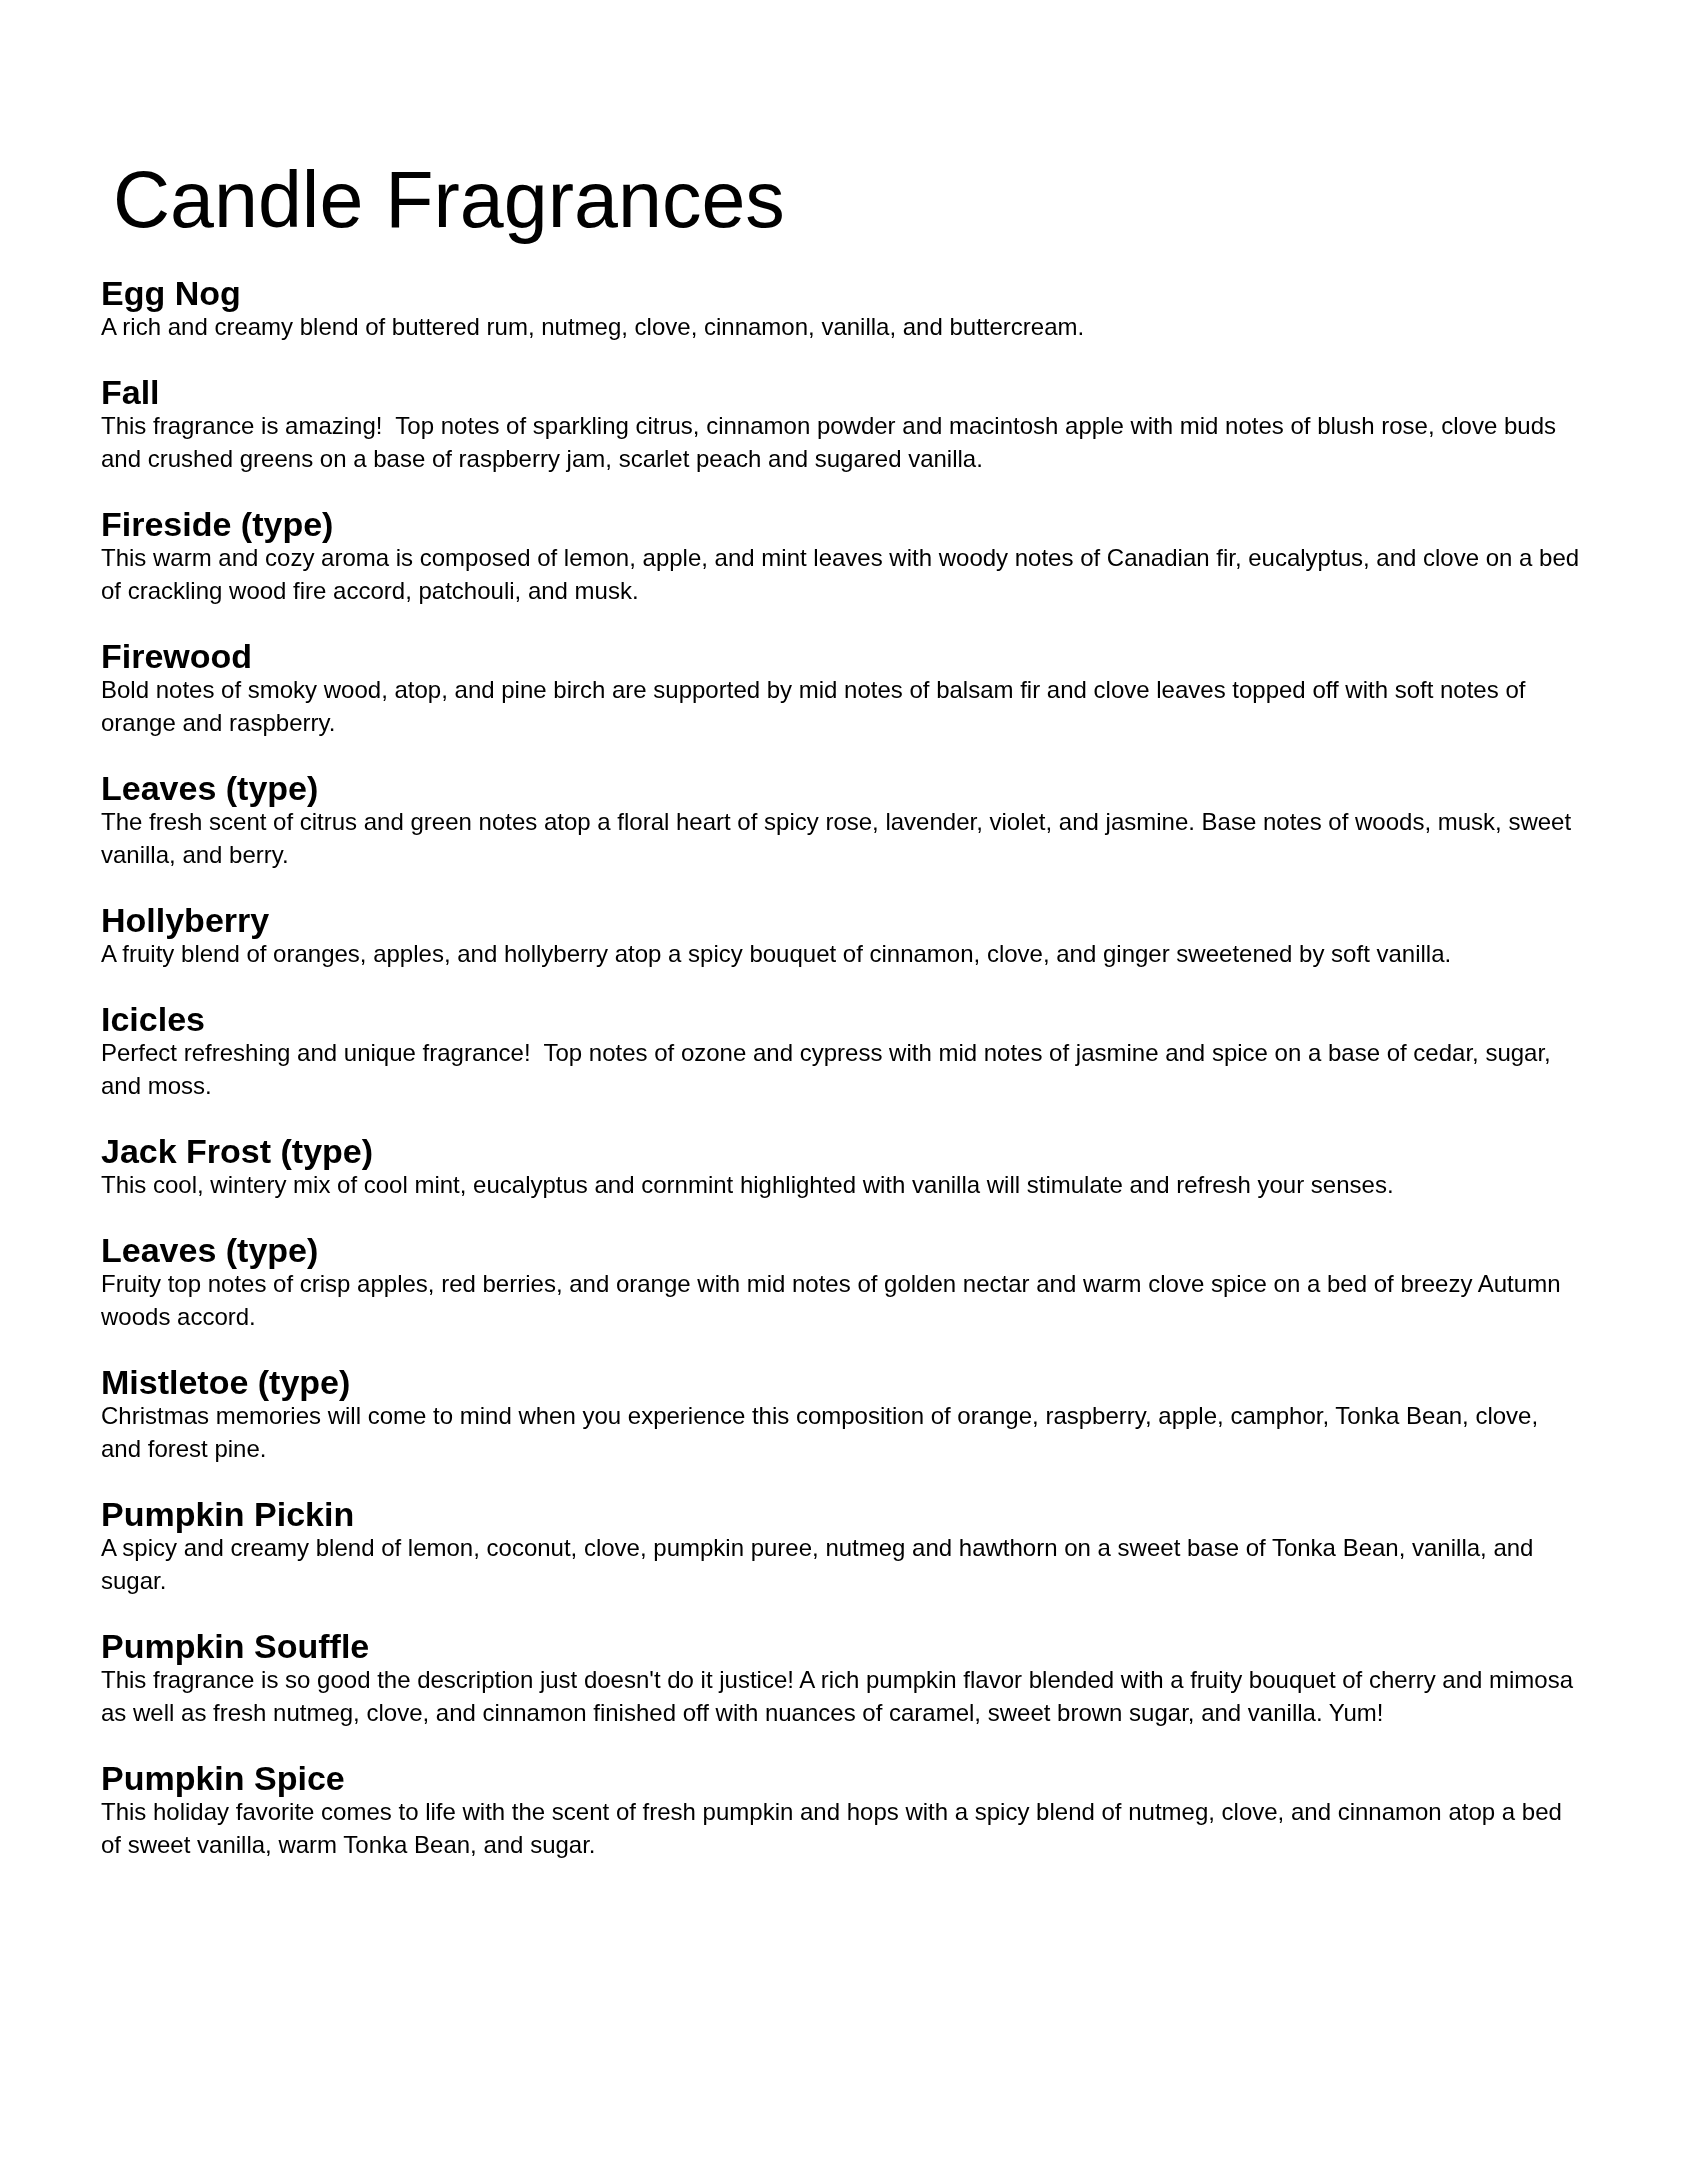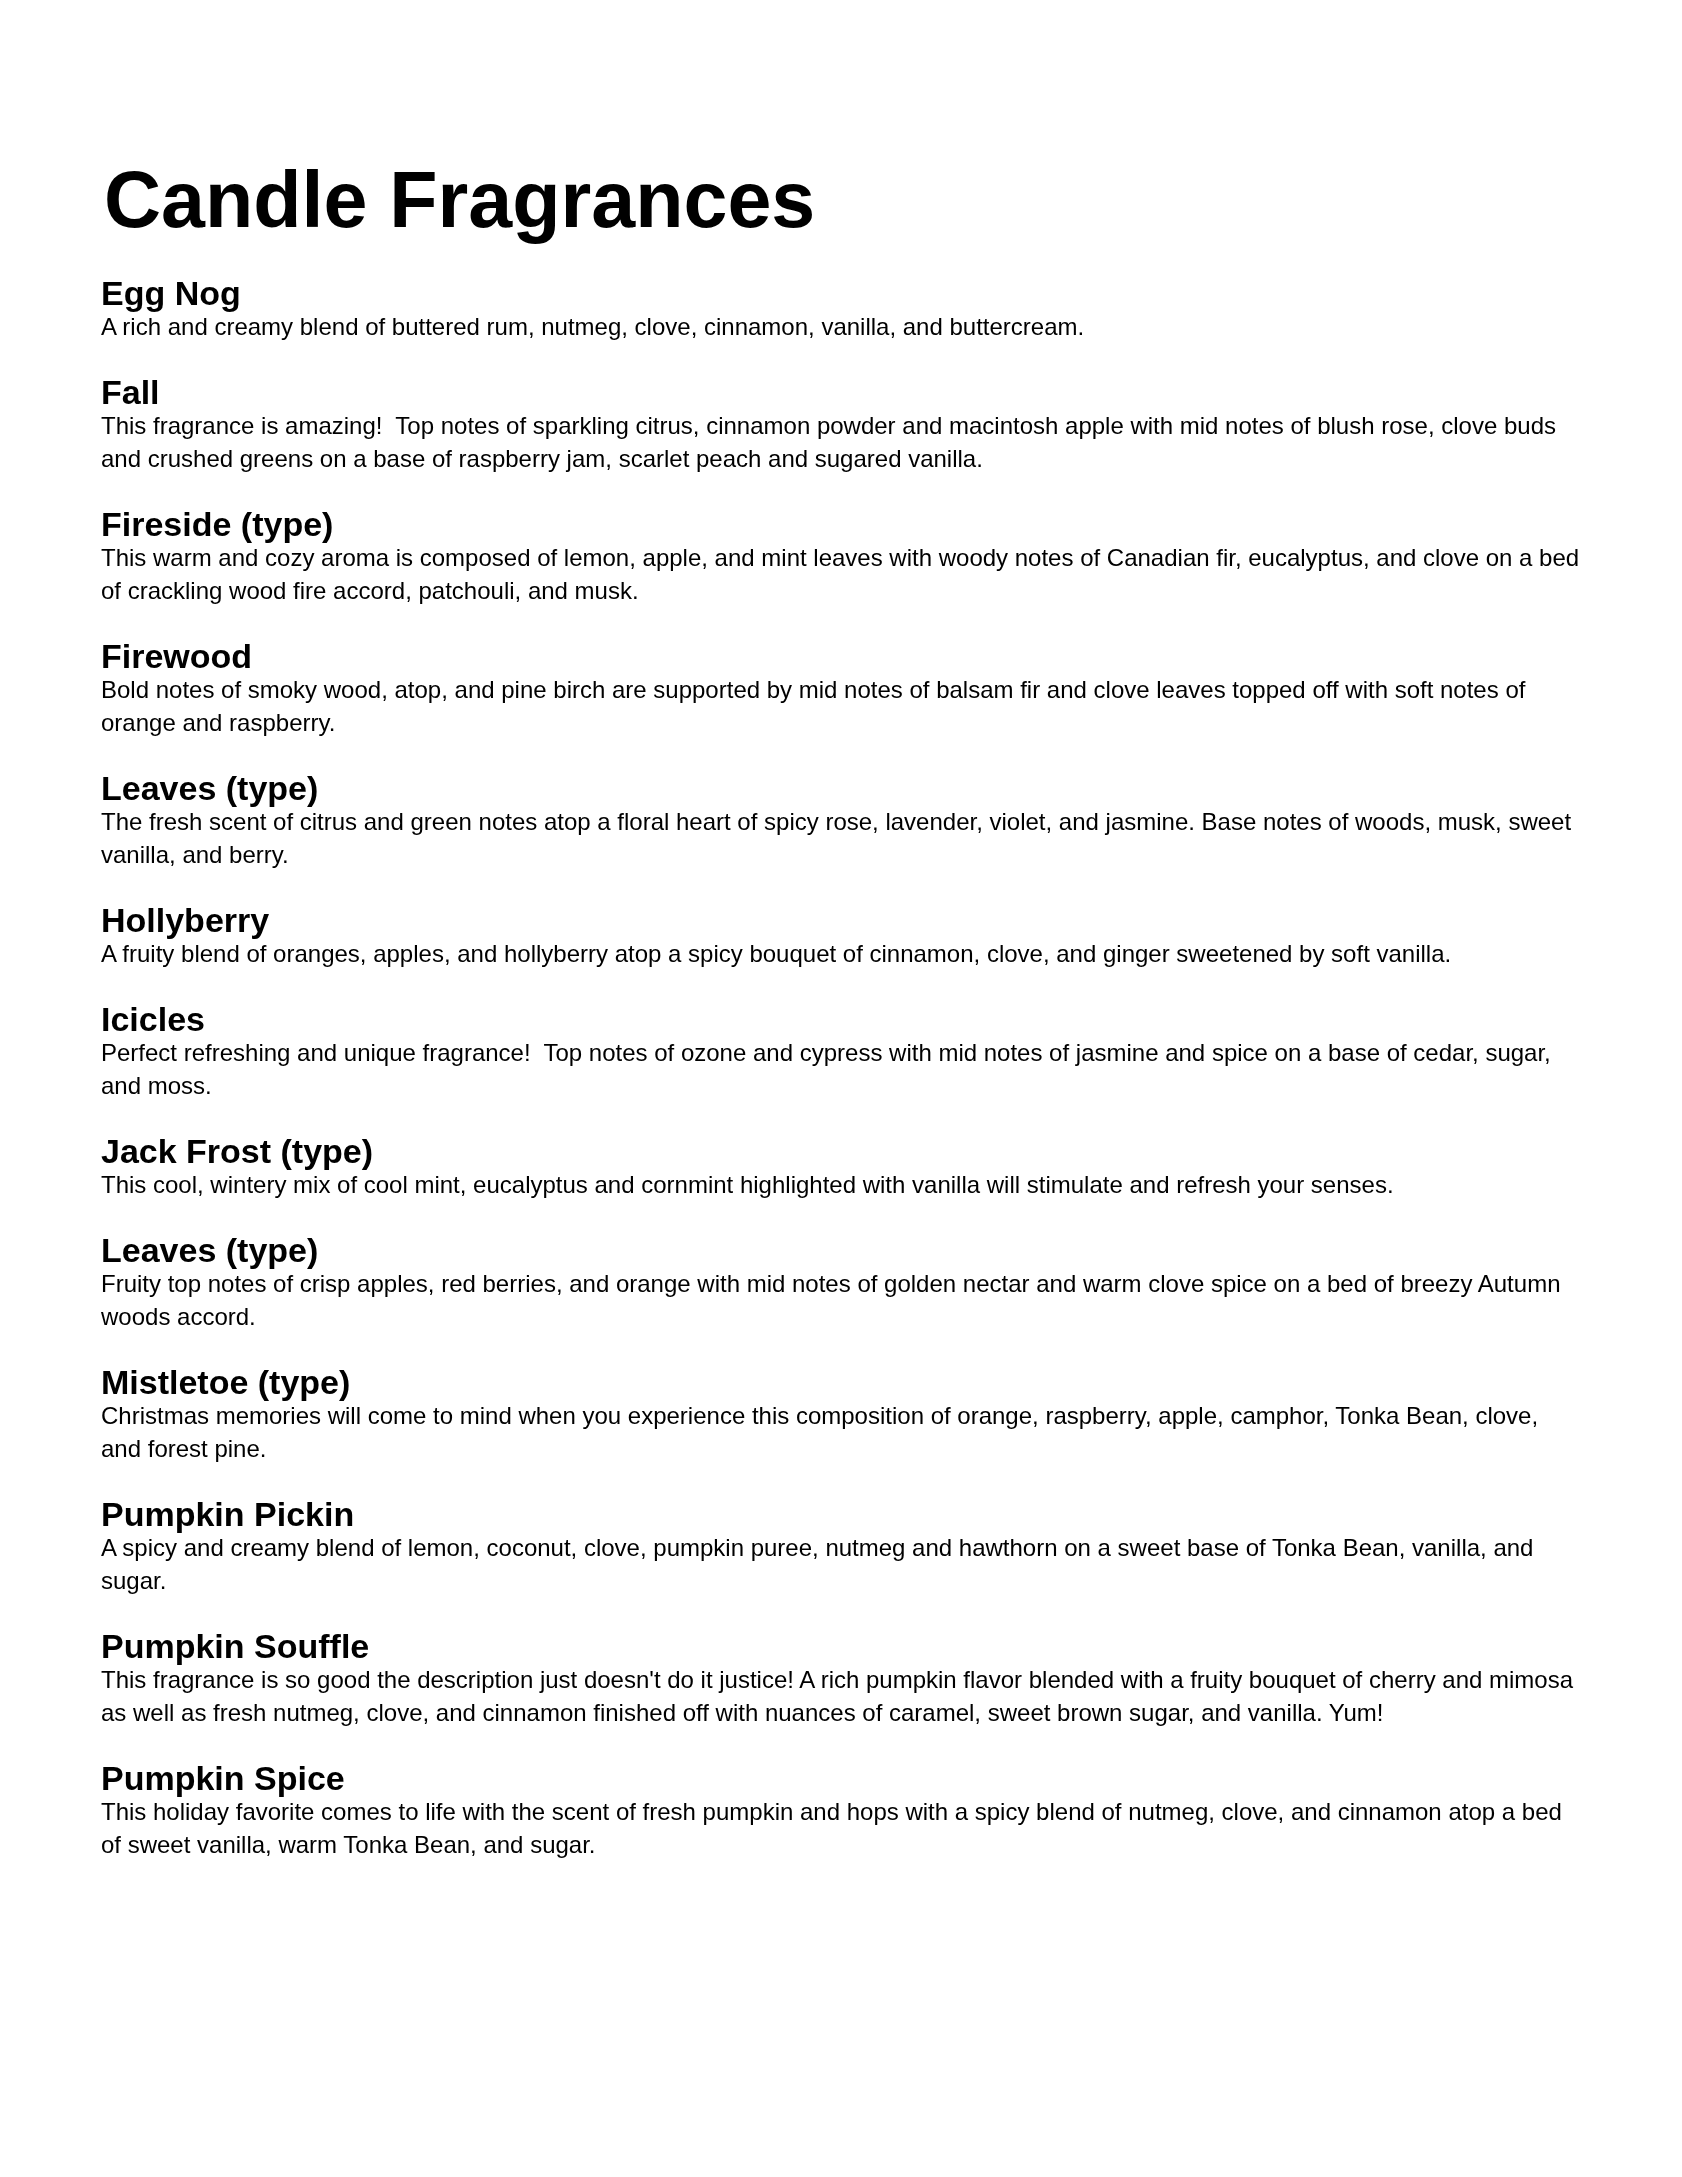--- a/index.html
+++ b/index.html
@@ -11,22 +11,22 @@
     font-family: "Liberation Sans", "DejaVu Sans", sans-serif;
     overflow: hidden;
   }
   .doc {
     padding: 160px 101px 0 101px;
     width: 1480px;
   }
   .title {
     font-size: 79px;
     line-height: 79px;
-    font-weight: 700;
-    margin: 0 0 38px 3px;
+    font-weight: 400;
+    margin: 0 0 38px 12px;
     white-space: pre-wrap;
   }
   .entry { margin: 0 0 33px 0; }
   .entry-name {
     font-size: 34px;
     line-height: 33px;
     font-weight: 700;
     margin: 0;
     white-space: pre-wrap;
   }

